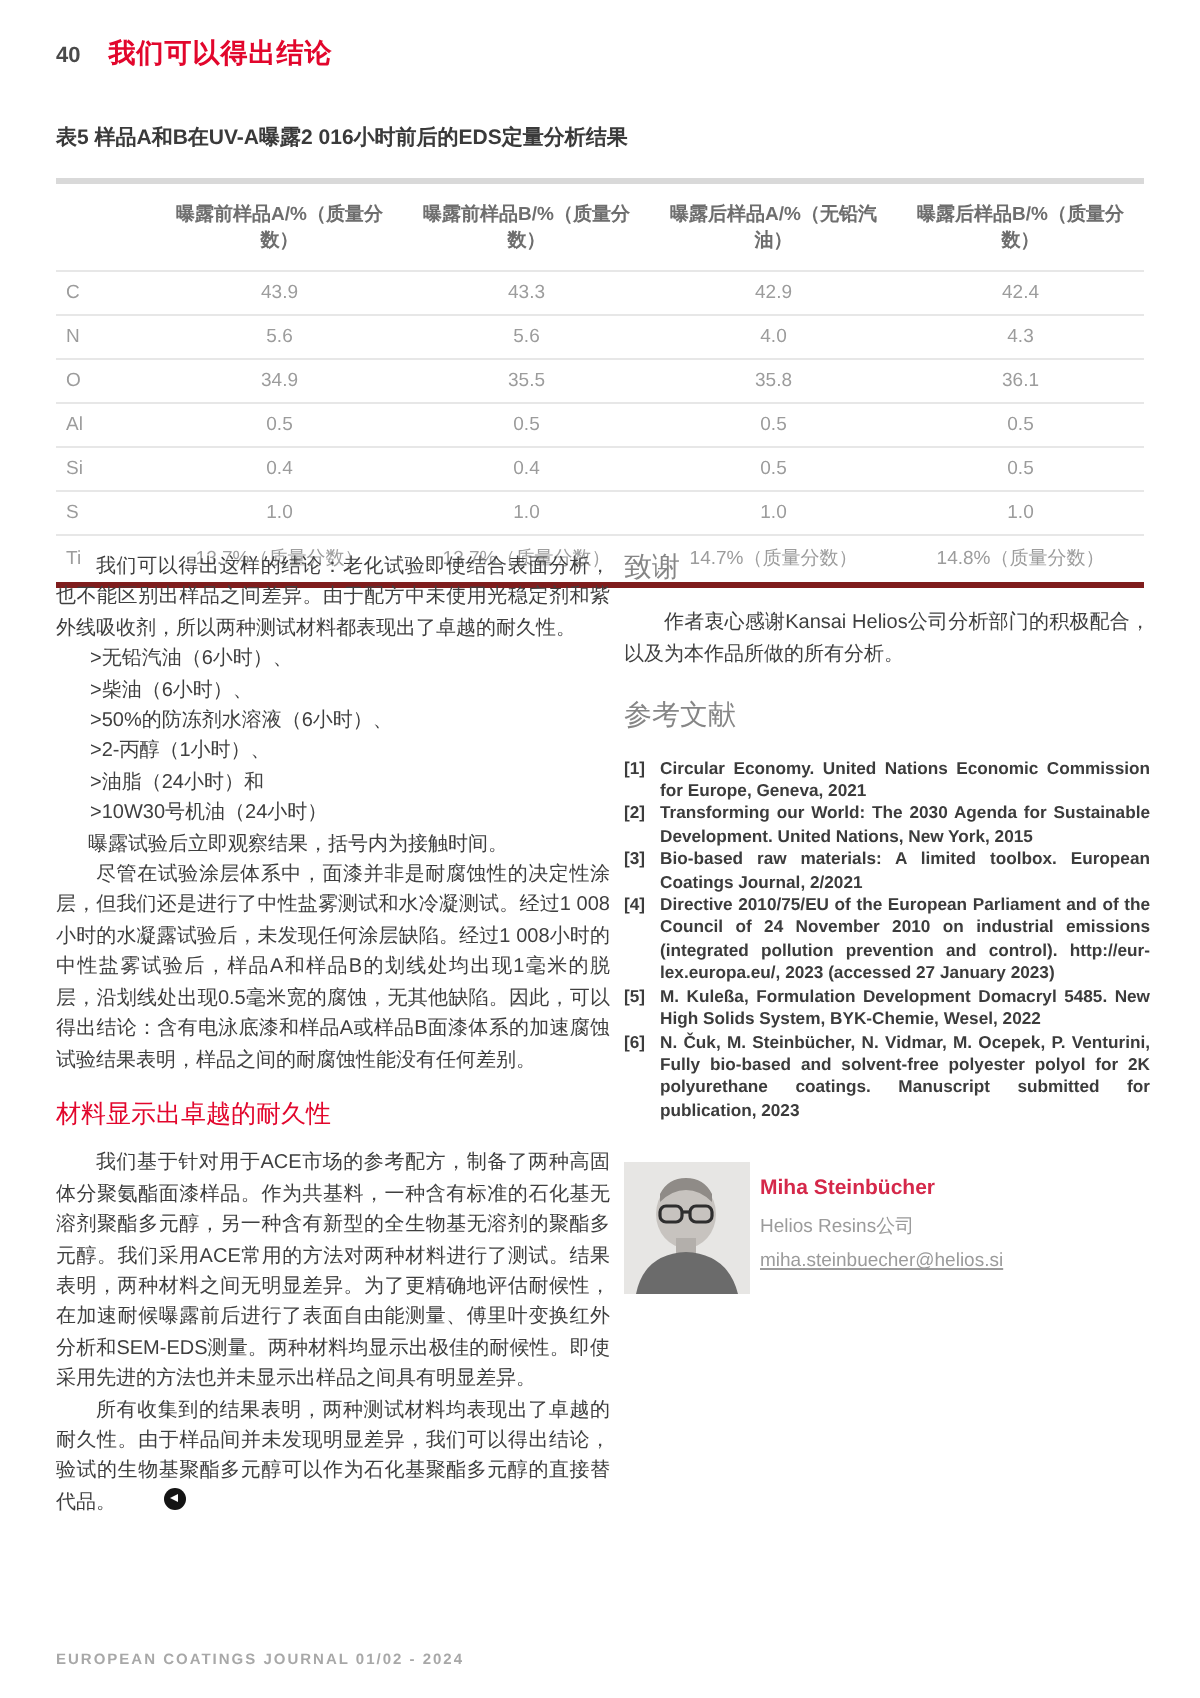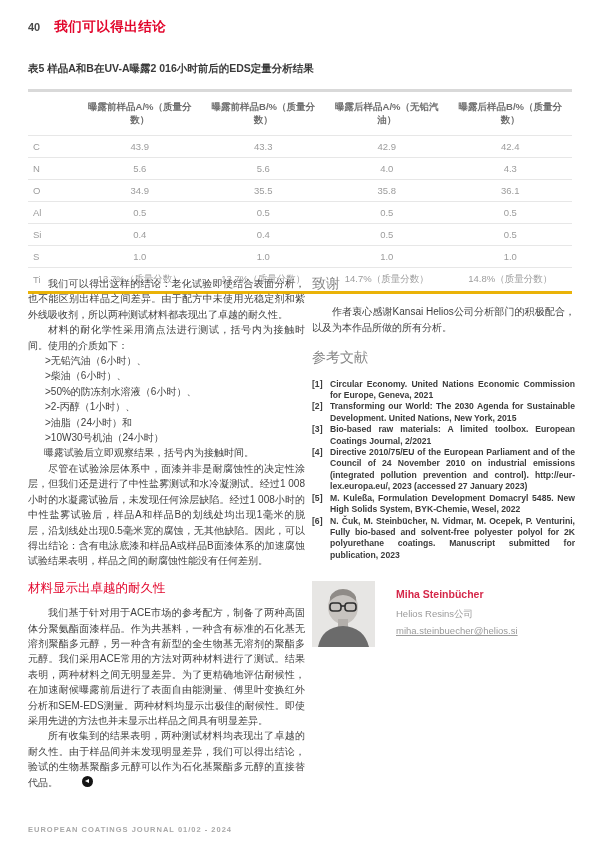--- a/index.html
+++ b/index.html
@@ -10,21 +10,21 @@
   }
 
   
   .header { position:absolute; left:28px; top:18px; display:flex; align-items:baseline; gap:14px; }
   .page-num { font-size:11px; font-weight:bold; color:#4a4a4a; }
   .section-title { font-size:13.5px; font-weight:bold; color:#e2062c; letter-spacing:.5px; }
 
   
   .table-caption { position:absolute; left:28px; top:62px; font-size:10.5px; font-weight:bold; color:#3a3a3a; }
   .table-wrap { position:absolute; left:28px; top:89px; width:544px; }
-  table.eds { width:100%; border-collapse:collapse; border-top:3px solid #d9d9d9; border-bottom:3px solid #eab308; }
+  table.eds { width:100%; border-collapse:collapse; border-top:3px solid #d9d9d9; border-bottom:3px solid #7f1d1d; }
   table.eds th { font-size:9.5px; font-weight:bold; color:#6e6e6e; text-align:center; padding:9px 2px 8px; }
   table.eds td { font-size:9.5px; color:#9c9c9c; text-align:center; padding:5px 2px; border-top:1px solid #e7e7e7; }
   table.eds th.el, table.eds td.el { width:50px; text-align:left; padding-left:5px; }
 
   
   .col { position:absolute; top:276px; font-size:10px; color:#3f3f3f; line-height:15.4px; text-align:justify; }
   .col-left  { left:28px;  width:277px; }
   .col-right { left:312px; width:263px; }
   p.indent { text-indent:2em; }
   .media-list div { margin-left:17px; }
@@ -38,21 +38,21 @@
     border-style:solid; border-width:2.5px 4px 2.5px 0; border-color:transparent #ffffff transparent transparent; }
 
   
   .gray-heading { font-size:14px; color:#868686; margin-bottom:13px; text-align:left; }
   .refs-heading { margin-top:15px; margin-bottom:13px; }
   .refs { font-size:8.6px; line-height:11.4px; font-weight:bold; color:#3c3c3c; }
   .ref-item { display:flex; }
   .ref-num { flex:0 0 18px; }
   .ref-text { flex:1; text-align:justify; }
 
-  .author { display:flex; margin-top:20px; gap:21px; }
+  .author { display:flex; margin-top:20px; gap:5px; }
   .author-photo { width:63px; height:66px; flex:0 0 63px; }
   .author-info { padding-top:6px; text-align:left; }
   .author-name { font-size:10.5px; font-weight:bold; color:#d5284a; margin-bottom:3px; }
   .author-company { font-size:9.5px; color:#9b9b9b; margin-bottom:2px; }
   .author-email { font-size:9.5px; color:#9b9b9b; text-decoration:underline; }
 
   .footer { position:absolute; left:28px; top:825px; font-size:7.5px; letter-spacing:1px; color:#a8a8a8;font-weight:bold; }
 </style>
 </head>
 <body>
@@ -126,21 +126,20 @@
           <td>13.7%（质量分数）</td>
           <td>14.7%（质量分数）</td>
           <td>14.8%（质量分数）</td>
         </tr>
       </tbody>
     </table>
   </div>
 
   <div class="col col-left">
     <p class="indent">我们可以得出这样的结论：老化试验即使结合表面分析，也不能区别出样品之间差异。由于配方中未使用光稳定剂和紫外线吸收剂，所以两种测试材料都表现出了卓越的耐久性。</p>
-    <p class="indent">材料的耐化学性采用滴点法进行测试，括号内为接触时间。使用的介质如下：</p>
     <div class="media-list">
       <div>&gt;无铅汽油（6小时）、</div>
       <div>&gt;柴油（6小时）、</div>
       <div>&gt;50%的防冻剂水溶液（6小时）、</div>
       <div>&gt;2-丙醇（1小时）、</div>
       <div>&gt;油脂（24小时）和</div>
       <div>&gt;10W30号机油（24小时）</div>
     </div>
     <p class="hang">曝露试验后立即观察结果，括号内为接触时间。</p>
     <p class="indent">尽管在试验涂层体系中，面漆并非是耐腐蚀性的决定性涂层，但我们还是进行了中性盐雾测试和水冷凝测试。经过1 008小时的水凝露试验后，未发现任何涂层缺陷。经过1 008小时的中性盐雾试验后，样品A和样品B的划线处均出现1毫米的脱层，沿划线处出现0.5毫米宽的腐蚀，无其他缺陷。因此，可以得出结论：含有电泳底漆和样品A或样品B面漆体系的加速腐蚀试验结果表明，样品之间的耐腐蚀性能没有任何差别。</p>

